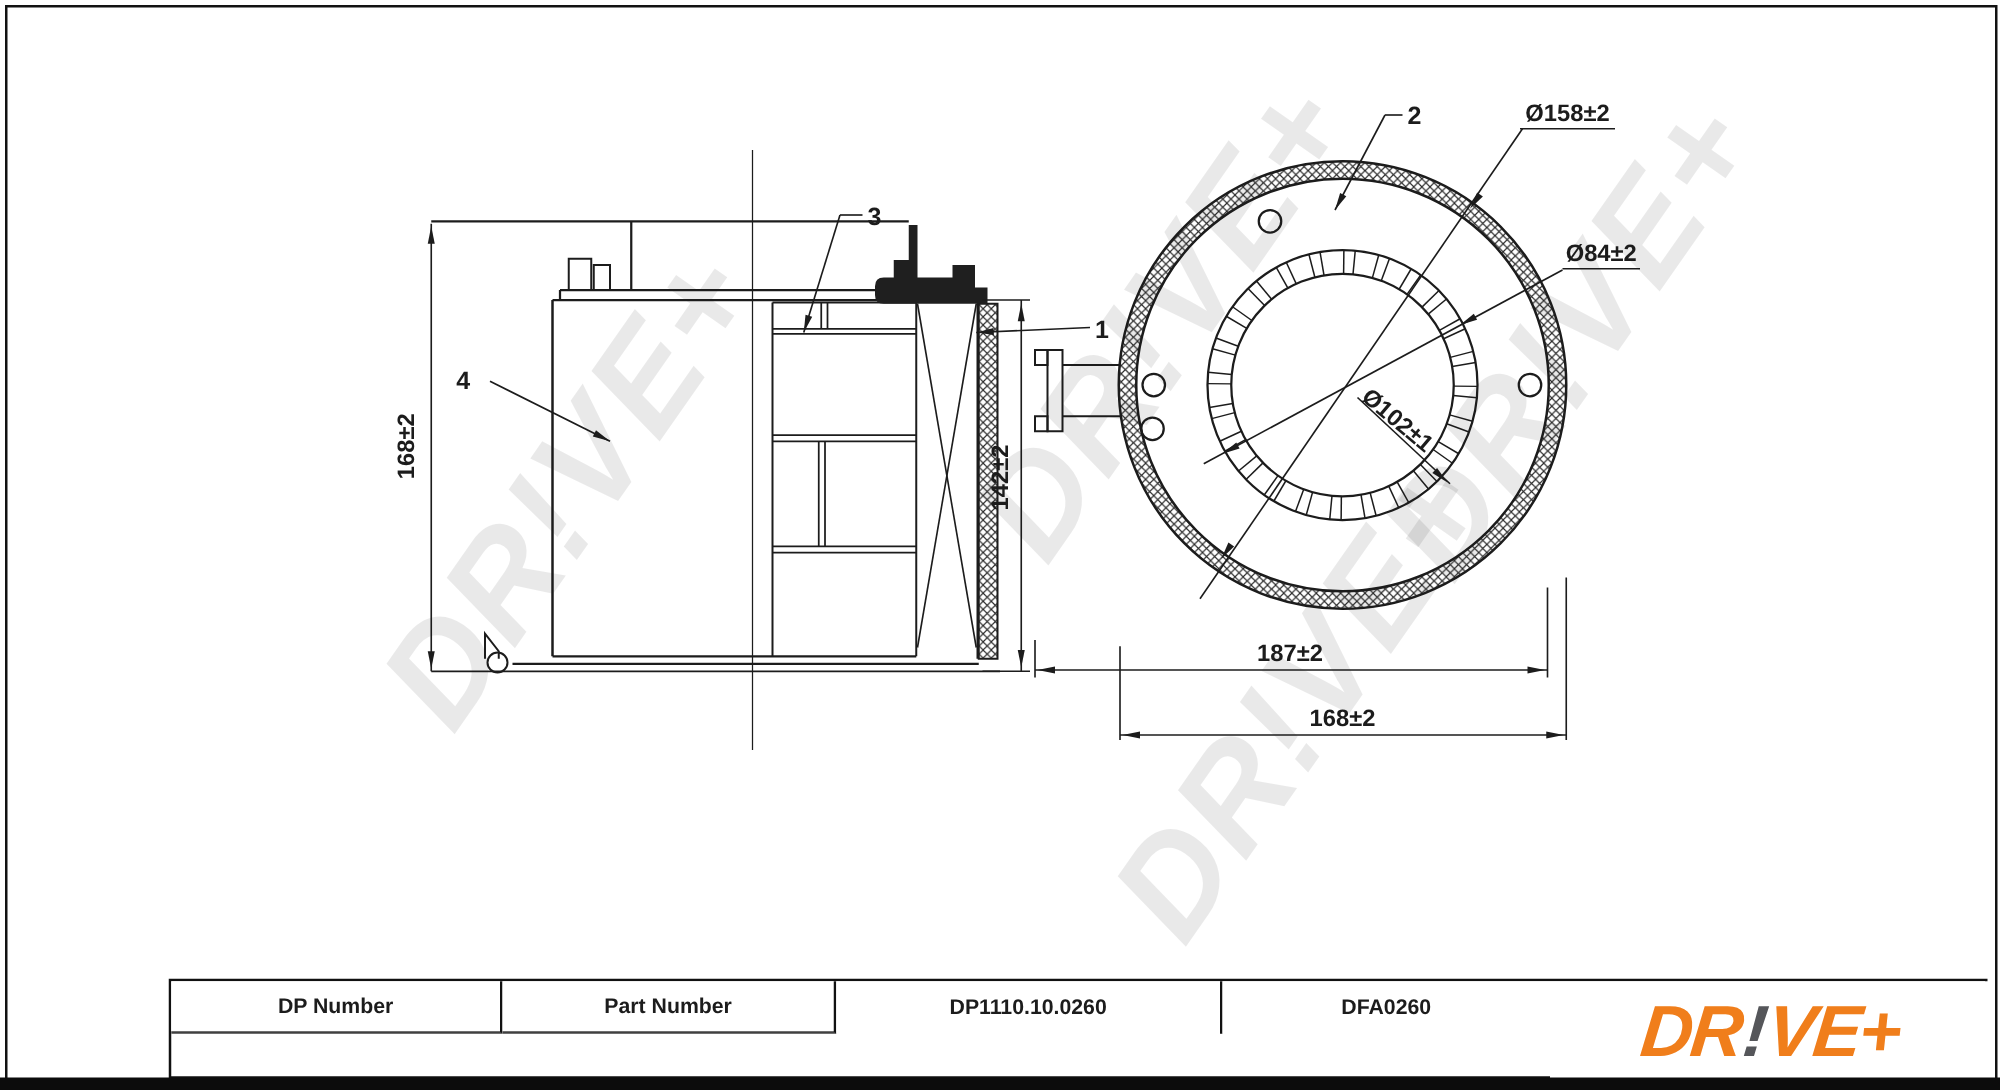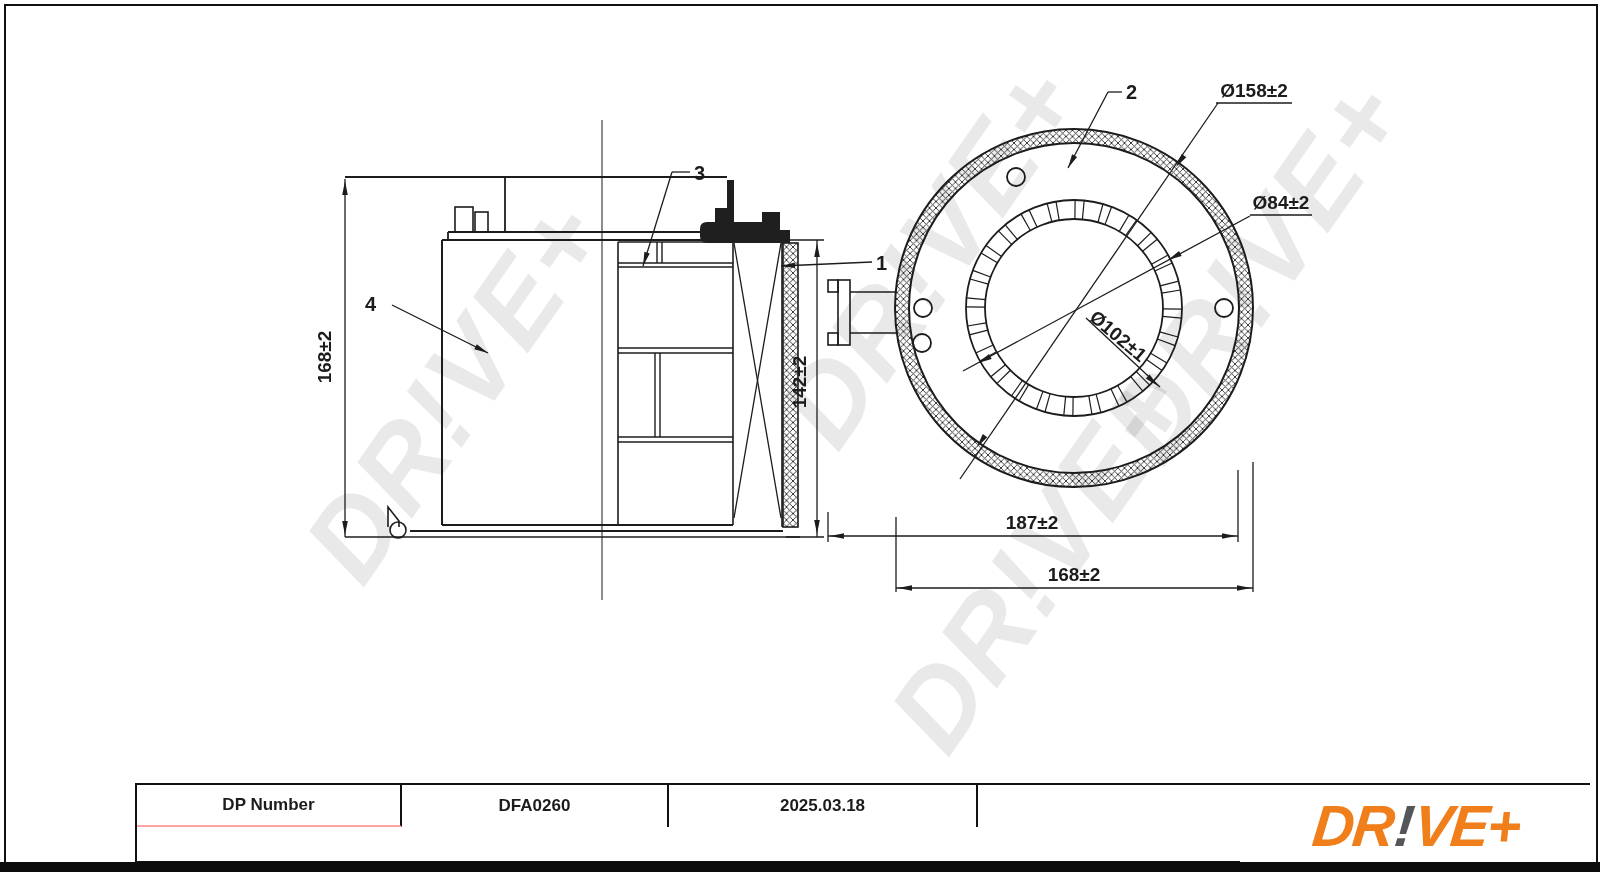--- a/index.html
+++ b/index.html
@@ -12,21 +12,21 @@
   .wm{position:absolute;z-index:1;font-size:112px;font-weight:800;font-style:italic;
       letter-spacing:3px;color:rgba(0,0,0,0.085);white-space:nowrap;
       transform:translate(-50%,-50%) rotate(-55deg);}
   svg.draw{position:absolute;left:0;top:0;z-index:2;}
   svg text{font-family:"Liberation Sans",sans-serif;font-weight:bold;fill:#1c1c1c;}
 
   .spec-table{position:absolute;left:135px;top:783px;width:1455px;height:80px;
               display:grid;grid-template-columns:265px 267px 309px 262px 352px;
               grid-template-rows:42px 38px;background:#fff;border:2px solid #111;
               box-sizing:border-box;z-index:4;}
-  .cell{border-right:2px solid #111;border-bottom:2px solid #fca5a5;
+  .cell{border-right:2px solid #111;border-bottom:2px solid #404040;
         display:flex;align-items:center;justify-content:center;
         font-size:17px;font-weight:bold;box-sizing:border-box;background:#fff;}
   .cell:nth-child(5n){border-right:none;}
   .cell.bottom-row{border-bottom:none;}
   .logo-cell{grid-column:5;grid-row:1/span 2;border-right:none;border-bottom:none;
              display:flex;align-items:center;justify-content:center;background:#fff;}
   .logo{font-size:58px;font-weight:800;font-style:italic;letter-spacing:-2px;
         transform:skewX(-6deg);white-space:nowrap;}
   .logo .or{color:#F07E1B;}
   .logo .ex{color:#55565A;padding:0 2px;}
@@ -215,23 +215,24 @@
   <text font-size="19" text-anchor="middle" x="1032" y="529">187±2</text>
   <text font-size="19" text-anchor="middle" x="1074" y="581">168±2</text>
   <text font-size="20" x="876" y="270">1</text>
   <text font-size="20" x="1126" y="99">2</text>
   <text font-size="20" x="694" y="180">3</text>
   <text font-size="20" x="365" y="311">4</text>
 </svg>
 
 <div class="spec-table">
   <div class="cell">DP Number</div>
+  <div class="cell">Part Number</div>
   <div class="logo-cell">
     <div class="logo">
       <span class="or">DR</span><span class="ex">!</span><span class="or">VE+</span>
     </div>
   </div>
+  <div class="cell bottom-row">DP1110.10.0260</div>
   <div class="cell bottom-row">DFA0260</div>
-  <div class="cell bottom-row">2025.03.18</div>
 </div>
 
 <div class="frame"></div>
 <div class="bottom-bar"></div>
 
 </body></html>

